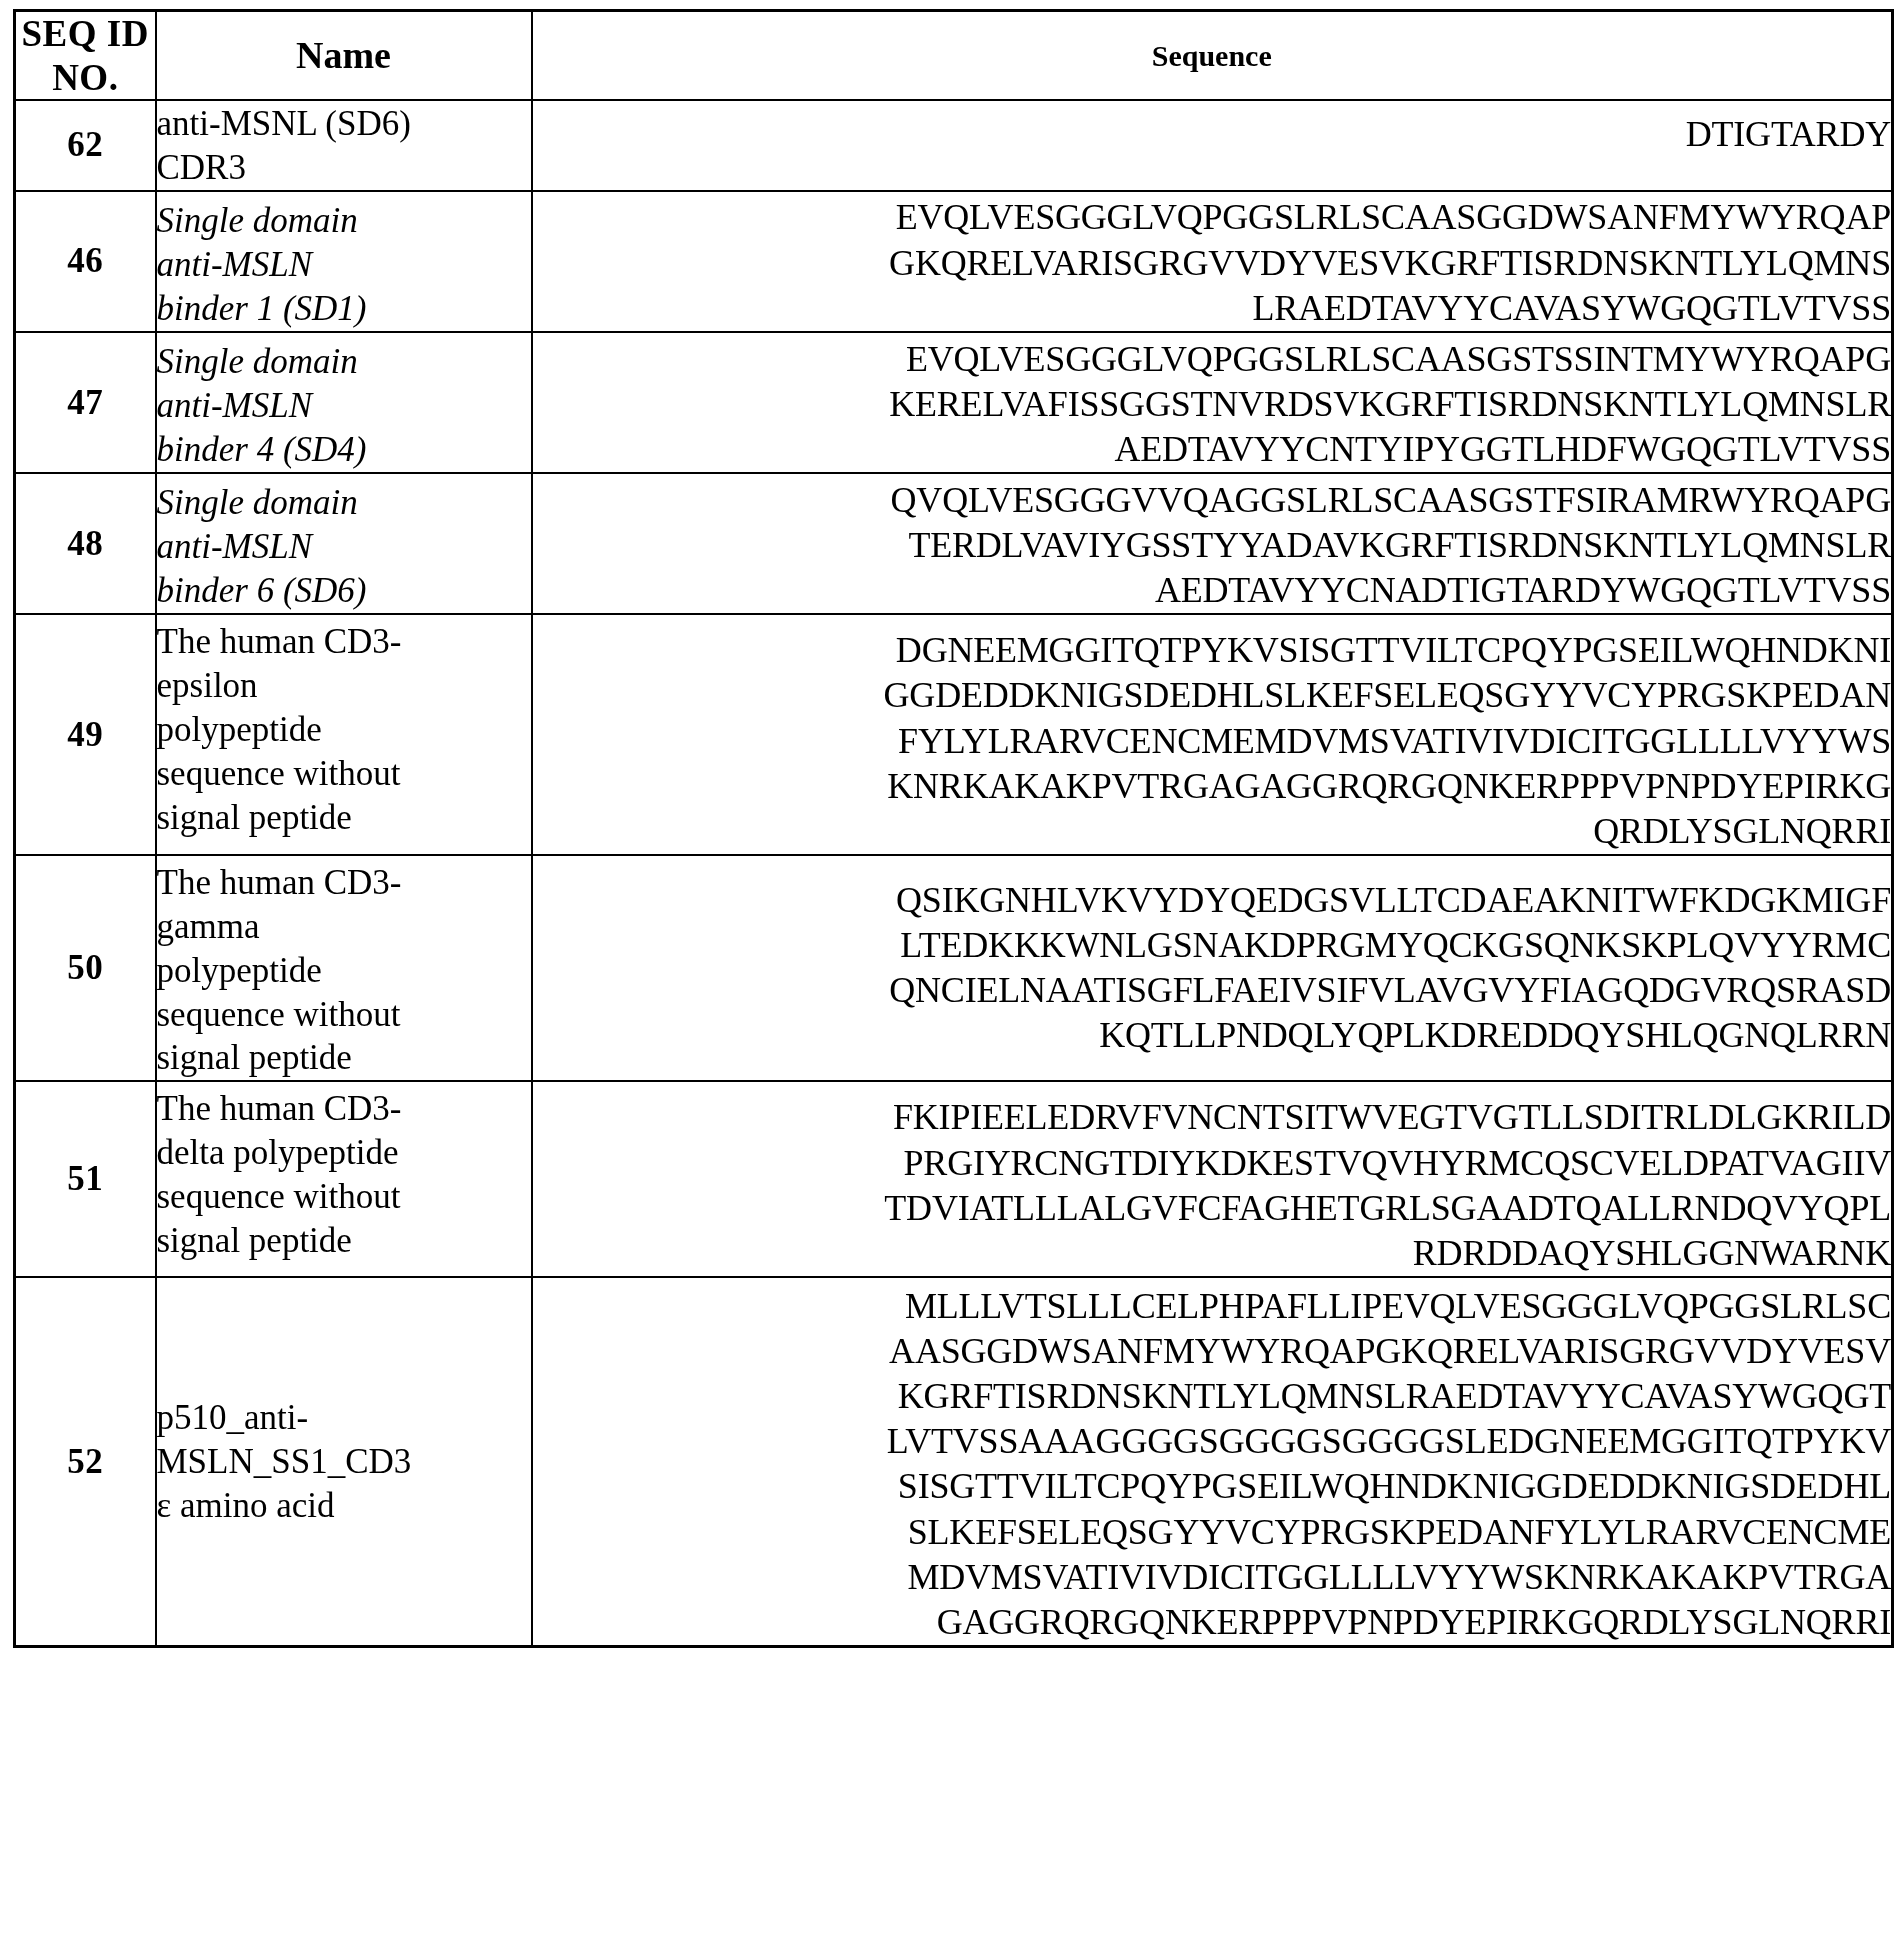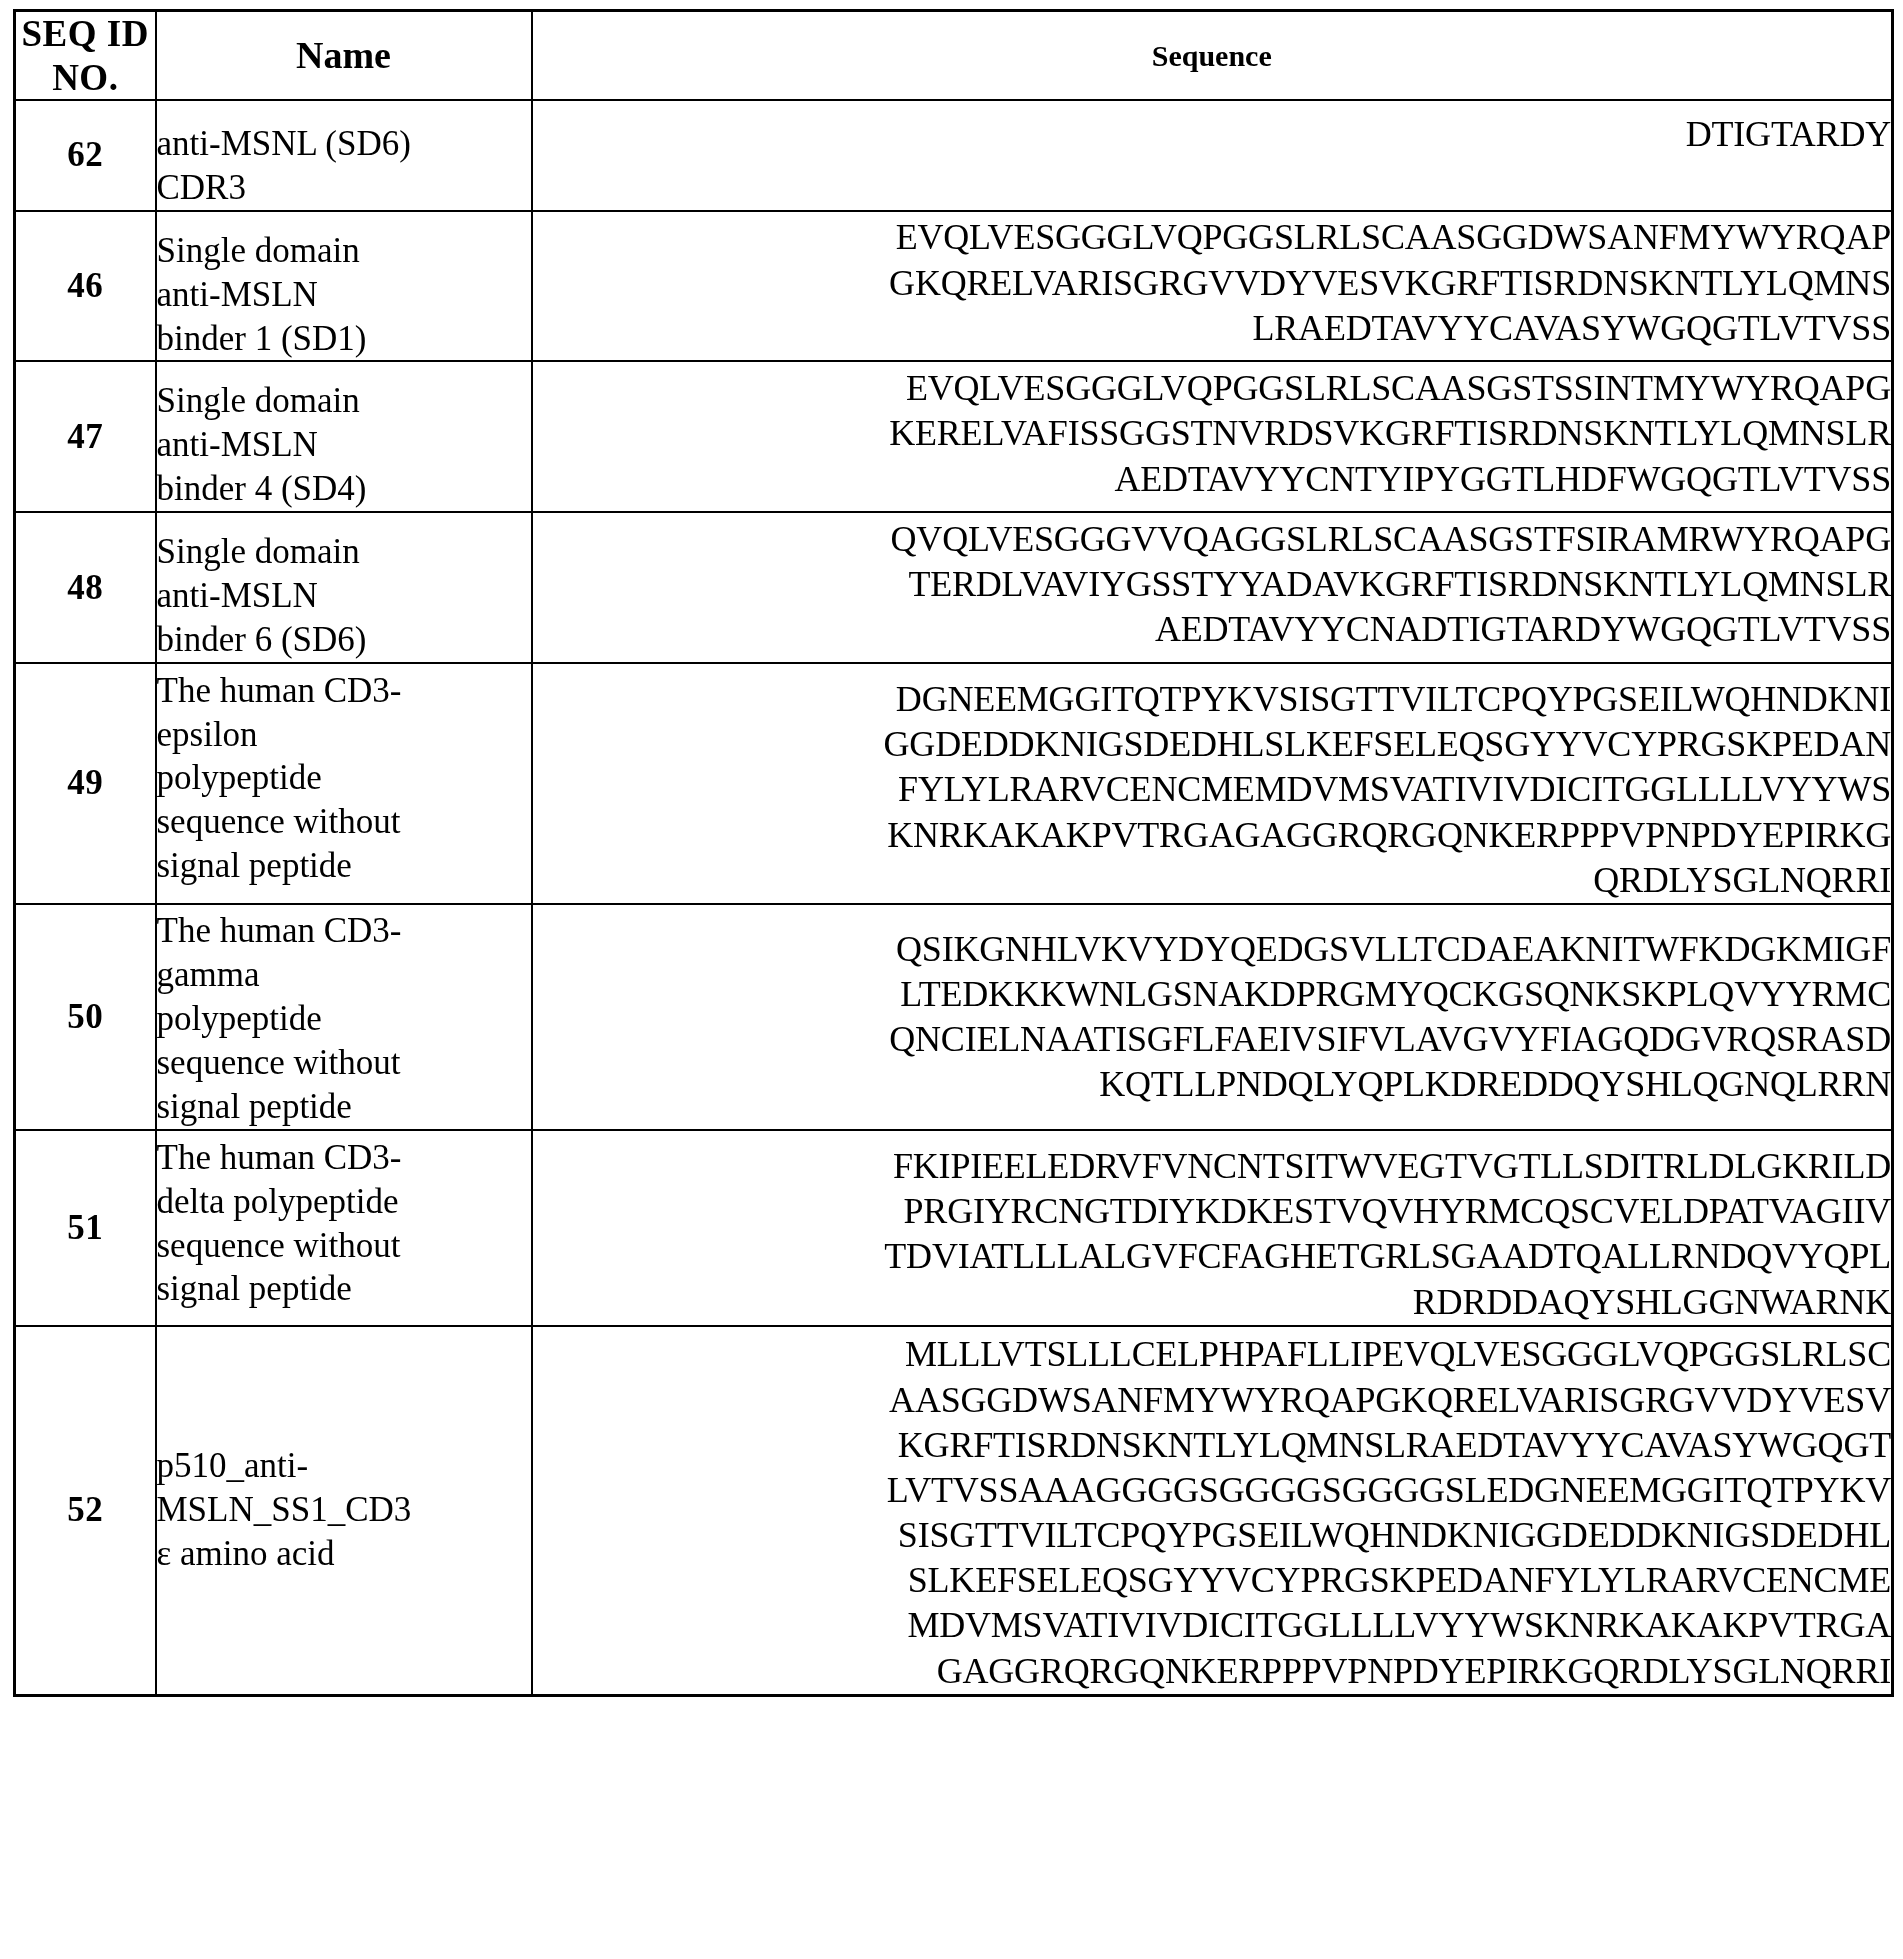--- a/index.html
+++ b/index.html
@@ -81,24 +81,24 @@
     text-align: right;
     letter-spacing: -0.2px;
   }
   .cell-seq .sq-line {
     display: block;
     white-space: pre;
   }
 
   
   tr.r-45 .cell-seq { vertical-align: top; padding-top: 11px; }
-  tr.r-45 .cell-name { vertical-align: top; padding-top: 21px; }
+  tr.r-45 .cell-name { vertical-align: top; padding-top: 1px; }
   tr.r-46 .cell-name,
   tr.r-47 .cell-name,
-  tr.r-48 .cell-name { vertical-align: top; padding-top: 17px; }
+  tr.r-48 .cell-name { vertical-align: top; padding-top: 7px; font-style: italic; }
   tr.r-46 .cell-seq,
   tr.r-47 .cell-seq,
   tr.r-48 .cell-seq { vertical-align: top; padding-top: 3.7px; }
   tr.r-49 .cell-name,
   tr.r-50 .cell-name,
   tr.r-51 .cell-name { vertical-align: top; padding-top: 4.6px; }
   tr.r-49 .cell-seq,
   tr.r-51 .cell-seq { vertical-align: top; padding-top: 13px; }
   tr.r-50 .cell-seq { vertical-align: middle; }
   tr.r-52 .cell-seq { vertical-align: top; padding-top: 5.6px; }

